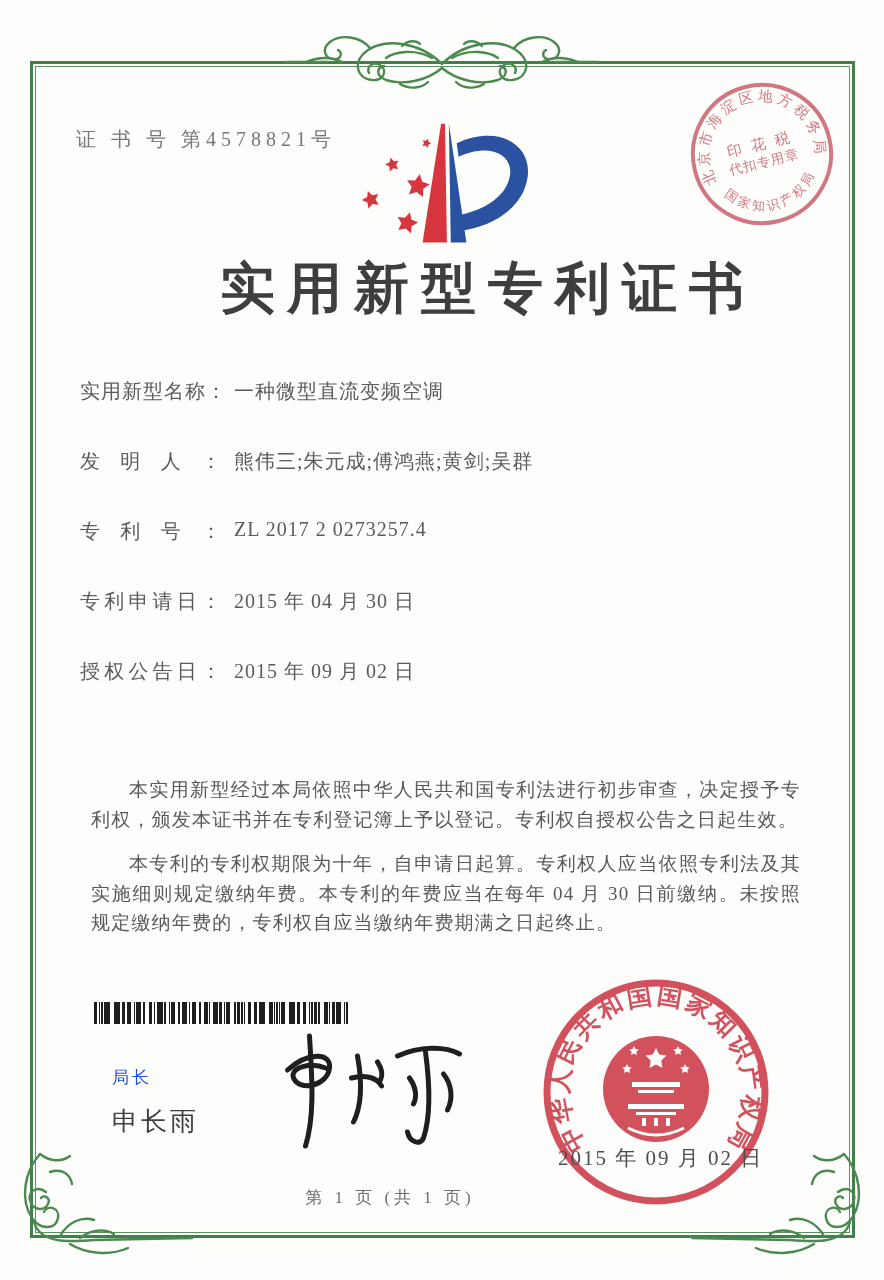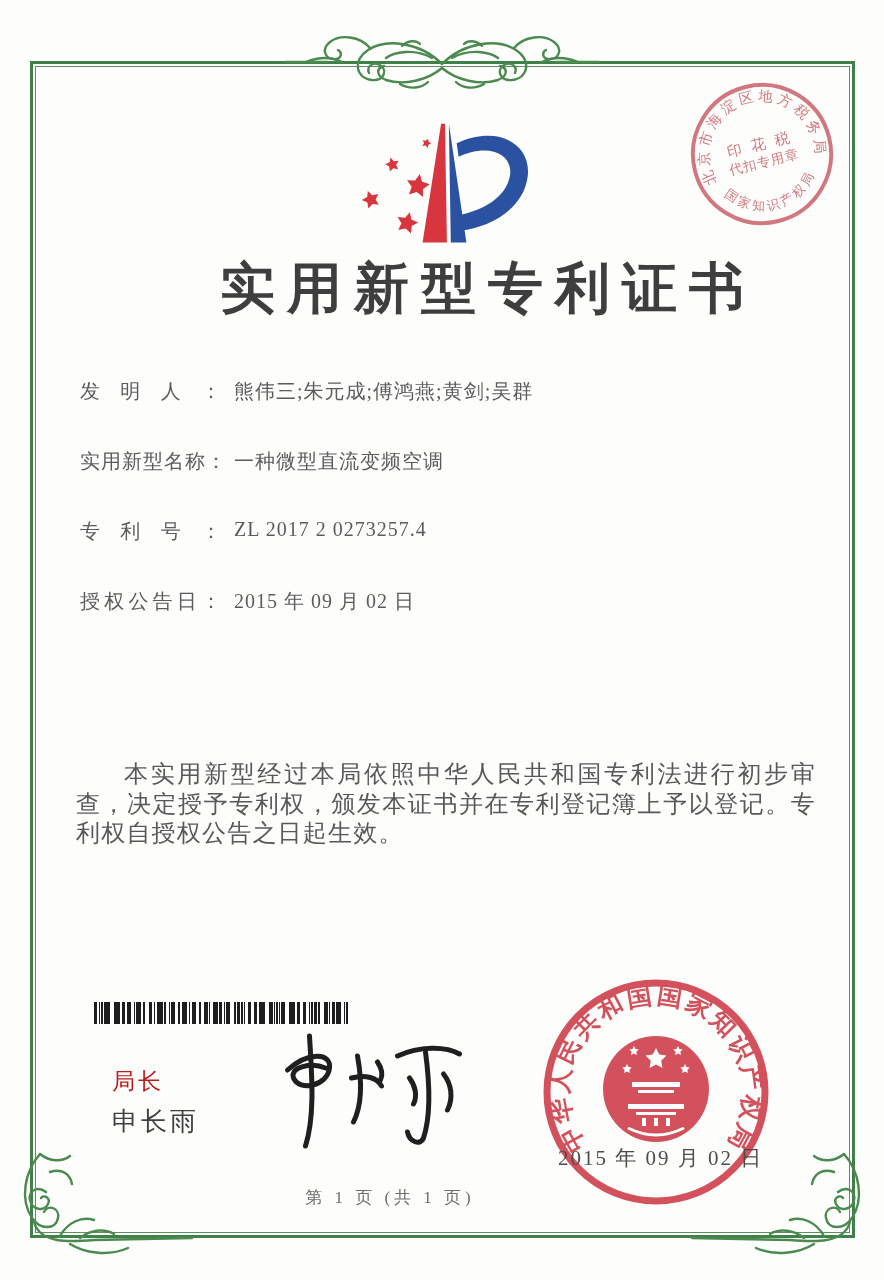--- a/index.html
+++ b/index.html
@@ -32,32 +32,32 @@
     font-size:55px;font-weight:600;letter-spacing:12px;color:#3e3e3e;margin-left:46px;
   }
   
   .fields{position:absolute;left:80px;top:378px;width:720px;}
   .field{height:28px;margin-bottom:42px;font-size:20px;color:#5b5b5b;letter-spacing:1px;white-space:nowrap;}
   .flabel{display:inline-block;width:142px;text-align:justify;text-align-last:justify;vertical-align:top;}
   .fvalue{margin-left:6px;}
   
   .paras{position:absolute;left:76px;top:760px;width:740px;}
   .paras p{
-    margin:0;font-size:24px;line-height:29.5px;color:#585858;
+    margin:15px;font-size:19px;line-height:29.5px;color:#585858;
     text-indent:2em;text-align:justify;letter-spacing:1.2px;
   }
   
   .barcode{
     position:absolute;left:94px;top:1002px;width:254px;height:22px;
     background:
       repeating-linear-gradient(90deg,#1e1e1e 0 2px,transparent 2px 7px),
       repeating-linear-gradient(90deg,#1e1e1e 0 1px,transparent 1px 5px),
       repeating-linear-gradient(90deg,#1e1e1e 0 3px,transparent 3px 11px);
   }
-  .officer-title{position:absolute;left:112px;top:1066px;font-size:23px;letter-spacing:3px;color:#b91c1c;}
+  .officer-title{position:absolute;left:112px;top:1066px;font-size:17px;letter-spacing:3px;color:#1d4ed8;}
   .officer-name{position:absolute;left:112px;top:1104px;font-size:26px;letter-spacing:3px;color:#3f3f3f;}
   .signature{position:absolute;left:252px;top:1022px;width:225px;height:130px;}
   .sig{stroke:#1f1f1f;fill:none;stroke-width:5;stroke-linecap:round;stroke-linejoin:round;}
   .main-seal{position:absolute;left:540px;top:976px;width:232px;height:232px;opacity:.93;}
   .seal-arc{font-size:25px;letter-spacing:3px;font-weight:600;fill:#cf4550;}
   .seal-date{
     position:absolute;left:558px;top:1144px;z-index:5;
     font-size:21px;letter-spacing:2px;color:#4c4c4c;
   }
   .tax-seal{
@@ -112,20 +112,21 @@
       <path d="M36,40 C28,34 18,38 20,48 C22,58 34,60 38,52 C41,46 34,42 31,46"></path>
       <path d="M24,70 C30,92 60,90 84,88 L182,86"></path>
       <path d="M40,20 C52,16 60,22 62,32"></path>
       <path d="M50,84 C58,70 72,64 84,68"></path>
       <path d="M70,86 C80,78 94,76 104,82"></path>
       <path d="M60,92 C76,102 100,104 118,96"></path>
       <path d="M30,2 C40,10 52,10 60,4"></path>
     </g>
   </svg>
 
+  <div class="cert-no">证 书 号 第4578821号</div>
 
   <svg class="logo" viewBox="0 0 230 150">
     <defs>
       <path id="star" d="M0,-10 L2.939,-4.045 L9.511,-3.09 L4.755,1.545 L5.878,8.09 L0,5 L-5.878,8.09 L-4.755,1.545 L-9.511,-3.09 L-2.939,-4.045 Z"></path>
     </defs>
     <g fill="#d8363f">
       <use href="#star" transform="translate(97,30) scale(0.5) rotate(20)"></use>
       <use href="#star" transform="translate(62,52) scale(0.75) rotate(-15)"></use>
       <use href="#star" transform="translate(88,74) scale(1.25) rotate(10)"></use>
       <use href="#star" transform="translate(40,88) scale(0.95) rotate(-20)"></use>
@@ -135,39 +136,44 @@
     <g fill="#2a52a0">
       <path d="M120,10 L122,132 L138,132 Z"></path>
       <path d="M128,30 C172,10 205,32 201,64 C197,98 162,116 132,120 L130,104 C156,99 180,85 183,62 C185,40 160,30 130,44 Z"></path>
     </g>
   </svg>
 
   <div class="title">实用新型专利证书</div>
 
   <div class="fields">
     <div class="field">
+      <span class="flabel">实用新型名称：</span>
+      <span class="fvalue">一种微型直流变频空调</span>
+    </div>
+    <div class="field">
       <span class="flabel">发明人：</span>
       <span class="fvalue">熊伟三;朱元成;傅鸿燕;黄剑;吴群</span>
     </div>
     <div class="field">
-      <span class="flabel">实用新型名称：</span>
-      <span class="fvalue">一种微型直流变频空调</span>
-    </div>
-    <div class="field">
       <span class="flabel">专利号：</span>
       <span class="fvalue">ZL 2017 2 0273257.4</span>
     </div>
     <div class="field">
+      <span class="flabel">专利申请日：</span>
+      <span class="fvalue">2015 年 04 月 30 日</span>
+    </div>
+    <div class="field">
       <span class="flabel">授权公告日：</span>
       <span class="fvalue">2015 年 09 月 02 日</span>
     </div>
   </div>
 
   <div class="paras">
     <p>本实用新型经过本局依照中华人民共和国专利法进行初步审查，决定授予专利权，颁发本证书并在专利登记簿上予以登记。专利权自授权公告之日起生效。</p>
+    <p>本专利的专利权期限为十年，自申请日起算。专利权人应当依照专利法及其实施细则规定缴纳年费。本专利的年费应当在每年 04 月 30 日前缴纳。未按照规定缴纳年费的，专利权自应当缴纳年费期满之日起终止。</p>
   </div>
 
   <div class="barcode"></div>
 
   <div class="officer-title">局长</div>
   <div class="officer-name">申长雨</div>
 
   <svg class="signature" viewBox="0 0 210 130">
     <g class="sig">
       <path d="M28,48 C48,30 72,30 70,46 C68,64 40,70 34,56 C30,45 52,40 66,46"></path>

